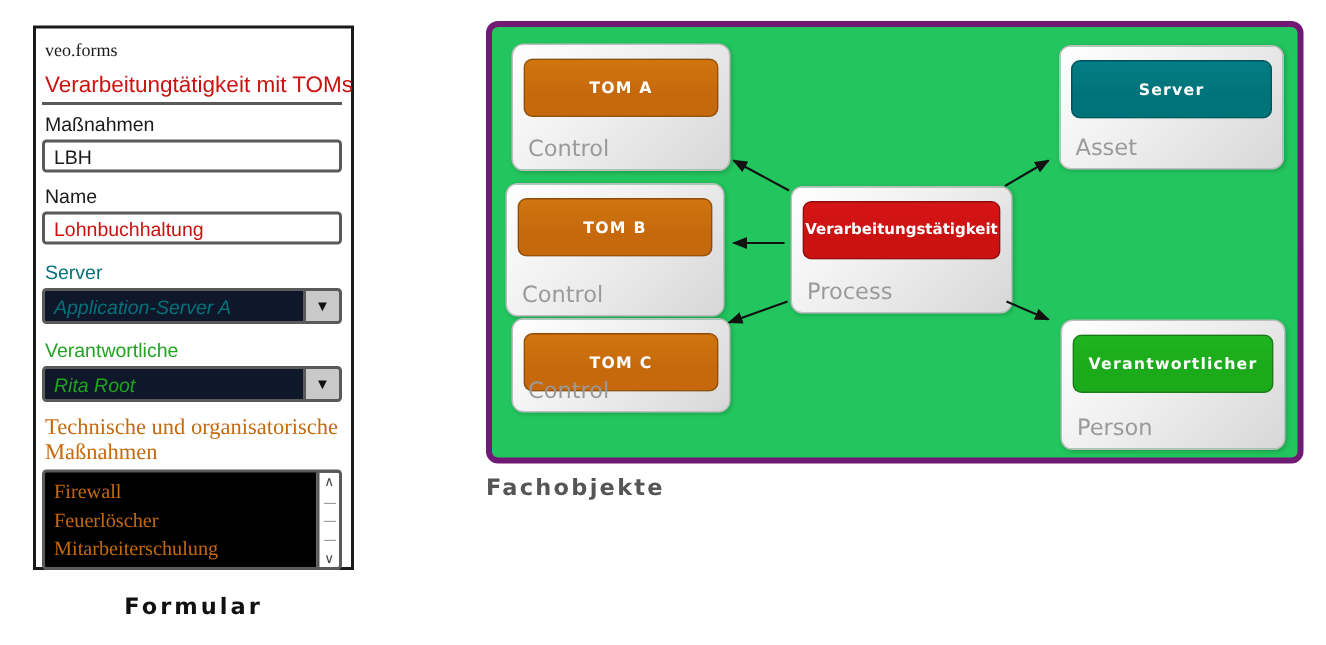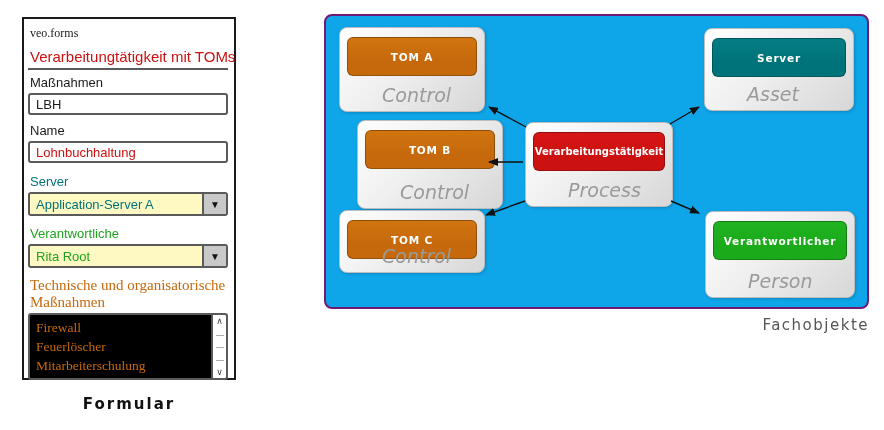--- a/index.html
+++ b/index.html
@@ -20,22 +20,22 @@
   .f-label.teal { color:#00737A; margin-top:11px; }
   .f-label.green { color:#1FA41F; margin-top:10px; }
   .f-label.mt7 { margin-top:8px; }
   .f-input {
     border:2px solid #5a5a5a; border-radius:3px; height:22px; background:#fff;
     display:flex; align-items:center; padding-left:6px; font-size:13px; color:#1a1a1a;
     margin-top:3px;
   }
   .f-input.red-v { color:#CC1111; }
   .f-select {
-    border:2px solid #5a5a5a; border-radius:3px; height:24px; background:#fef9c3;
-    display:flex; align-items:stretch; margin-top:3px; overflow:hidden;
+    border:2px solid #5a5a5a; border-radius:3px; height:24px; background:#0f172a;
+    display:flex; align-items:stretch; margin-top:3px; overflow:hidden;font-style:italic;
   }
   .f-select .val { flex:1; display:flex; align-items:center; padding-left:6px; font-size:13px; }
   .f-select .val.teal { color:#00737A; }
   .f-select .val.green { color:#1FA41F; }
   .dd-btn {
     width:24px; background:#c9c9c9; border-left:2px solid #5a5a5a;
     display:flex; align-items:center; justify-content:center;
     font-size:10px; color:#111; cursor:pointer;
   }
   .tom-label {
@@ -56,50 +56,50 @@
   .scrollbar .chev { font-size:9px; line-height:10px; }
   .scrollbar .dash { font-size:8px; line-height:9px; letter-spacing:-1px; }
   .caption-formular {
     position:absolute; left:22px; top:395px; width:214px; text-align:center;
     font-weight:bold; font-size:15px; letter-spacing:2px; color:#111;
   }
 
   
   .diagram {
     position:absolute; left:324px; top:14px; width:545px; height:295px;
-    border:2px solid #701a75; border-radius:8px; background:#0ea5e9;
+    border:4px solid #701a75; border-radius:8px; background:#22c55e;
   }
   .card {
     position:absolute; border:1px solid #bdbdbd; border-radius:8px;
     background:linear-gradient(135deg,#ffffff 0%,#efefef 45%,#d7d7d7 100%);
     box-shadow:1px 1px 3px rgba(0,0,0,0.18);
   }
   .node-box {
     position:absolute; left:7px; right:7px; top:9px; height:39px; border-radius:6px;
     display:flex; align-items:center; justify-content:center;
     color:#fff; font-weight:bold; font-size:10.5px; letter-spacing:0.8px;
     border:1px solid rgba(0,0,0,0.28); white-space:nowrap;
   }
   .node-box.orange { background:linear-gradient(180deg,#d0750f 0%,#C6690D 60%); }
   .node-box.teal   { background:linear-gradient(180deg,#057d84 0%,#00737A 60%); }
   .node-box.red    { background:linear-gradient(180deg,#d61515 0%,#CC1111 60%); letter-spacing:0; font-size:10px; }
   .node-box.green  { background:linear-gradient(180deg,#21b321 0%,#1AAA1A 60%); }
   .node-type {
-    position:absolute; left:10px; bottom:5px; font-style:italic;
-    font-size:19px; color:#9a9a9a;margin-left:32px;
+    position:absolute; left:10px; bottom:5px; 
+    font-size:15px; color:#9a9a9a;
   }
   .arrows { position:absolute; left:0; top:0; width:884px; height:430px; pointer-events:none; }
   .caption-fachobjekte {
-    position:absolute; left:324px; top:316px; width:545px; text-align:right;
-    font-weight:normal; font-size:15px; letter-spacing:1.5px; color:#555;
+    position:absolute; left:324px; top:316px; width:545px; text-align:left;
+    font-weight:bold; font-size:15px; letter-spacing:1.5px; color:#555;
   }
 
   
   #card-tom-a  { left:13px;  top:11px;  width:146px; height:85px; }
-  #card-tom-b  { left:31px;  top:104px; width:146px; height:89px; }
+  #card-tom-b  { left:9px;  top:104px; width:146px; height:89px; }
   #card-tom-c  { left:13px;  top:194px; width:146px; height:63px;padding-left:42px; }
   #card-server { left:378px; top:12px;  width:150px; height:83px; }
   #card-process{ left:199px; top:106px; width:148px; height:85px; }
   #card-person { left:379px; top:195px; width:150px; height:87px; }
 </style>
 </head>
 <body>
 
 <div class="canvas">
 

